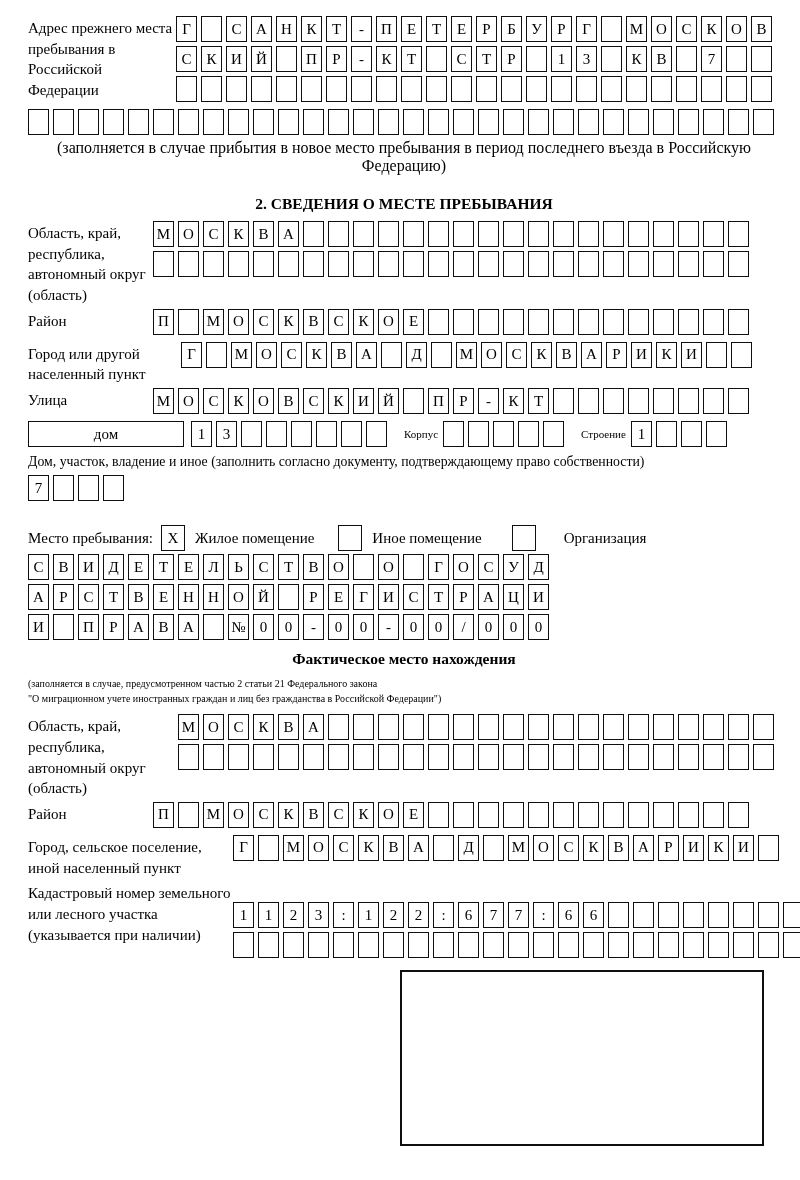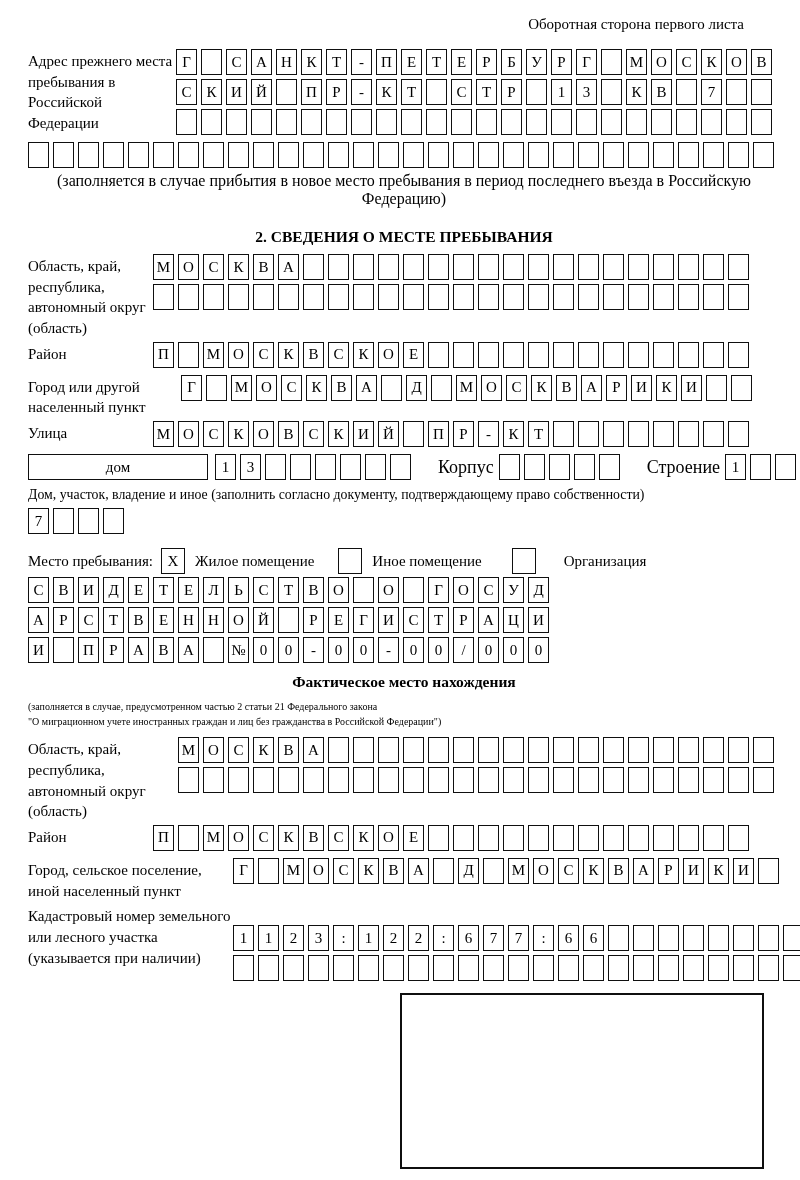--- a/index.html
+++ b/index.html
@@ -35,26 +35,26 @@
   .fullrow { margin-top:1px; }
 
   .center-note { text-align:center; font-size:16px; margin:2px 0 10px 0; }
   .sec-title { text-align:center; font-size:15.5px; font-weight:bold; margin:20px 0 8px 0; }
 
   .labelbox {
     flex:none; height:26px; border:1.8px solid #0f0f0f;
     display:flex; align-items:center; justify-content:center;
     font-size:15px; margin-right:7px;
   }
-  .boxdom { width:180px; }
+  .boxdom { width:156px; }
   .boxkv  { width:205px; }
-  .inline-label { font-size:18px; line-height:26px; margin:0 5px 0 23px; flex:none; }
+  .inline-label { font-size:11px; line-height:26px; margin:0 5px 0 13px; flex:none; }
   .small-note { font-size:13.8px; margin:1px 0 5px 0; }
 
-  .mesto-row { align-items:center; margin-top:10px; }
+  .mesto-row { align-items:center; margin-top:20px; }
   .mesto-label { font-size:15px; margin-right:8px; }
   .checkbox {
     flex:none; width:24px; height:26px; border:1.8px solid #0f0f0f;
     display:flex; align-items:center; justify-content:center;
     font-size:15px; margin:0 10px;
   }
   .opt-label { font-size:15px; }
   .choose-note { font-size:13.8px; margin:2px 0 8px 176px; width:330px; text-align:center; }
 
   .fact-title { text-align:center; font-size:15.5px; font-weight:bold; margin:6px 0 8px 0; }
@@ -67,21 +67,20 @@
     width:364px; height:176px;
     border:2px solid #0f0f0f;
     margin:8px 0 8px 372px;
   }
 </style>
 </head>
 <body>
 
 <div class="page">
 
-  <div class="hdr-note">Оборотная сторона первого листа</div>
 
   <div class="frow">
     <div class="flabel w148">Адрес прежнего места пребывания в Российской Федерации</div>
     <div class="cellcol">
       <div class="cells">
           <span class="cell">Г</span>
           <span class="cell"></span>
           <span class="cell">С</span>
           <span class="cell">А</span>
           <span class="cell">Н</span>

